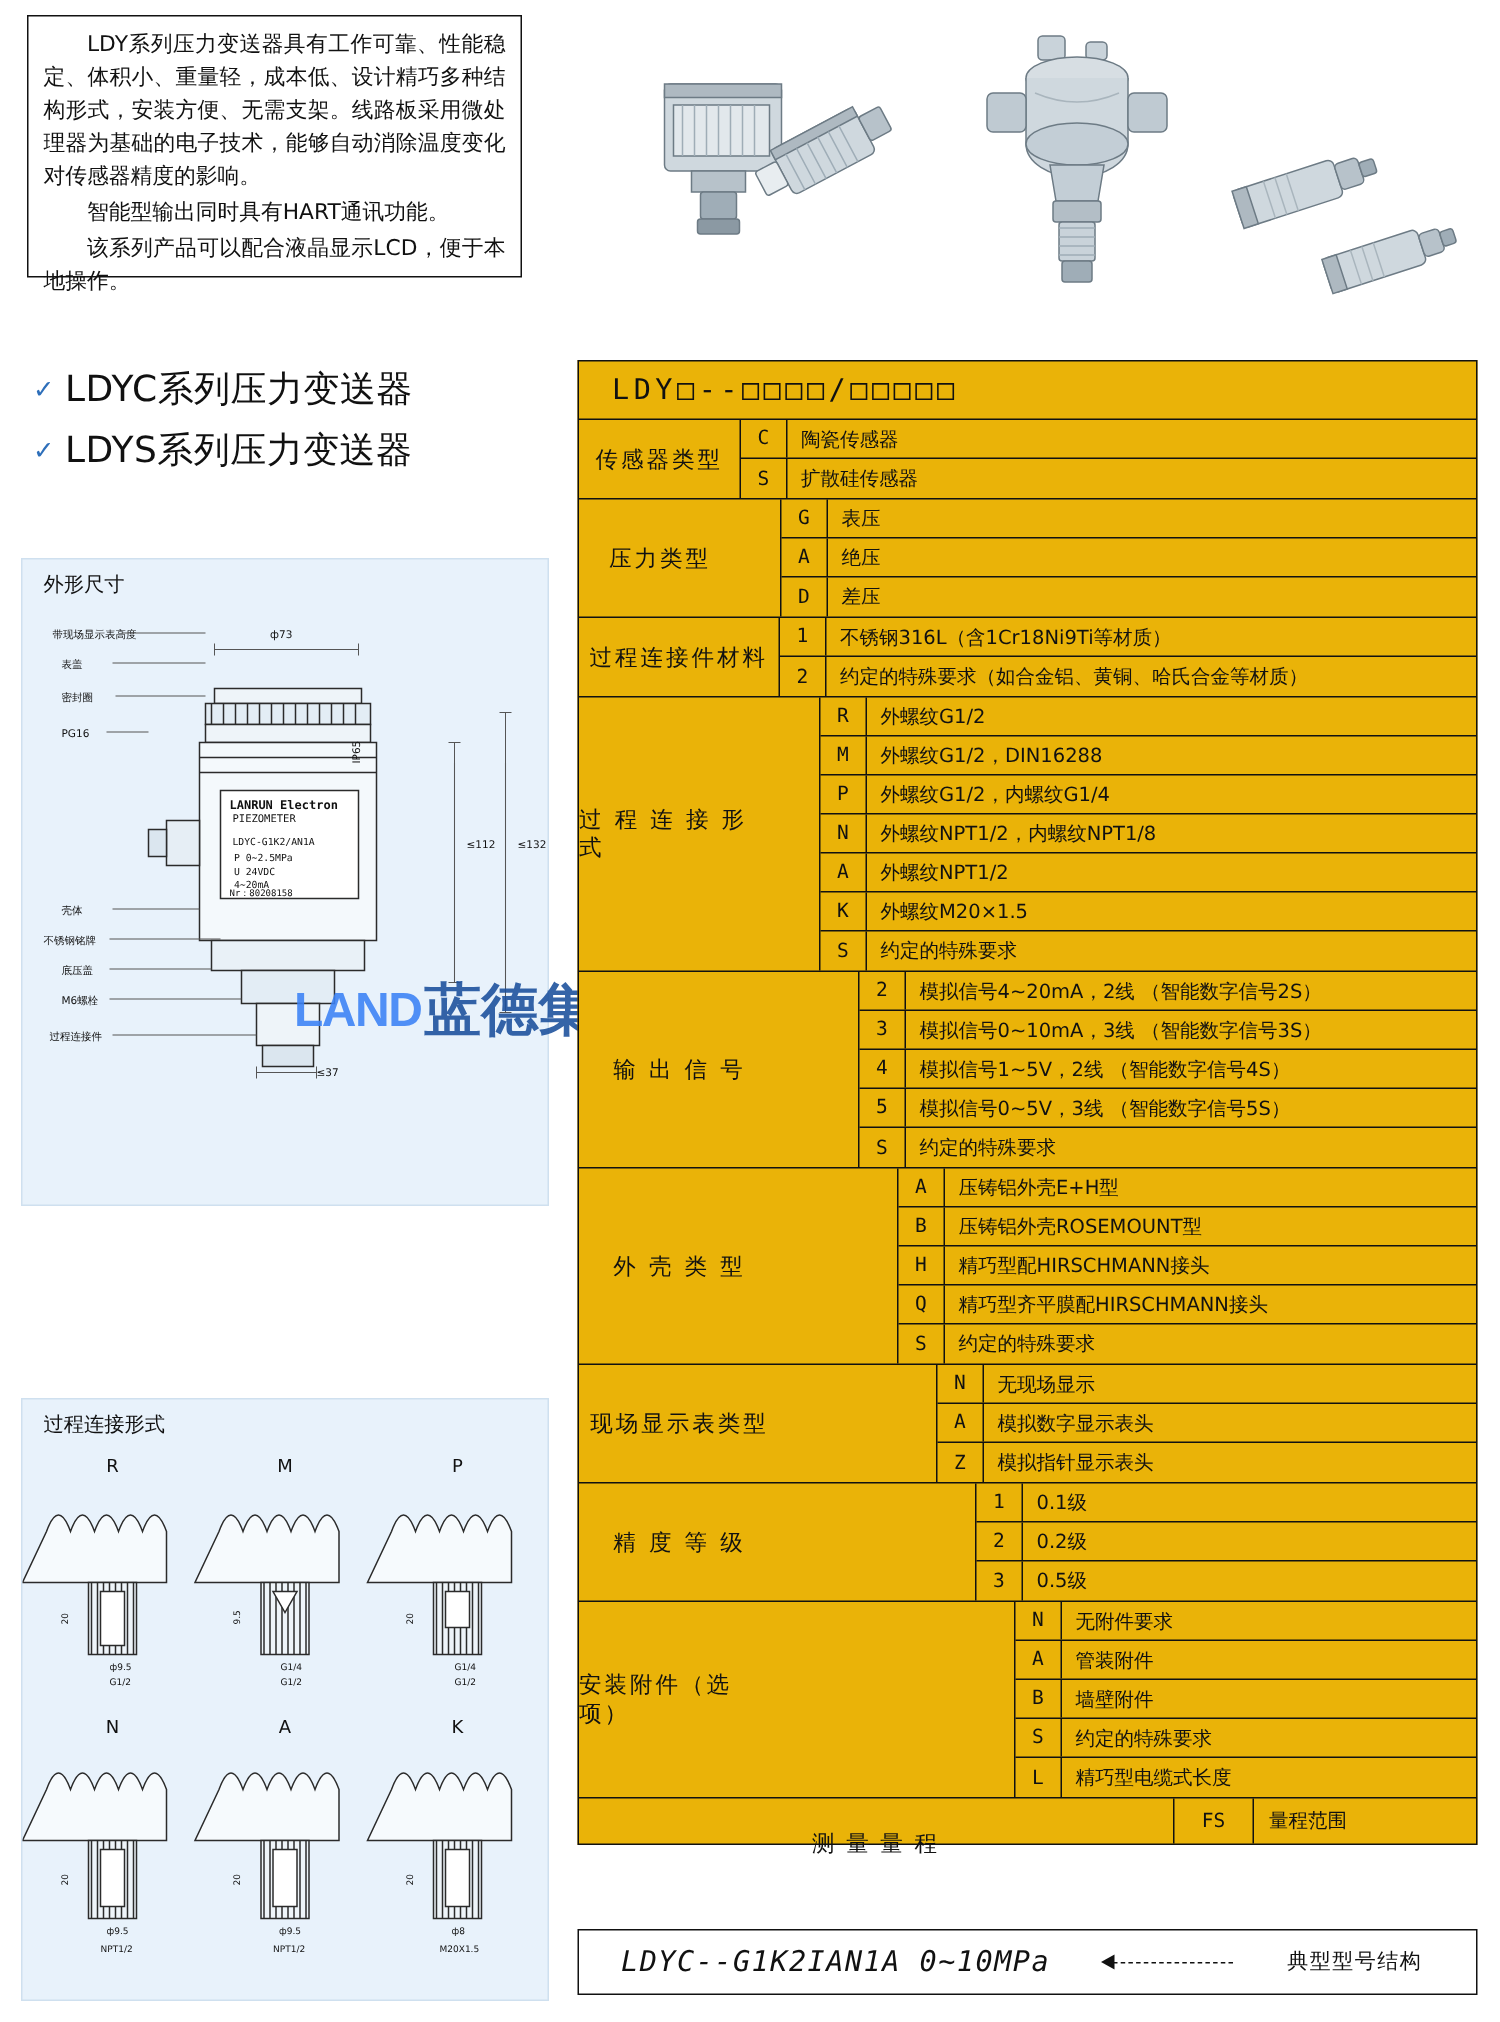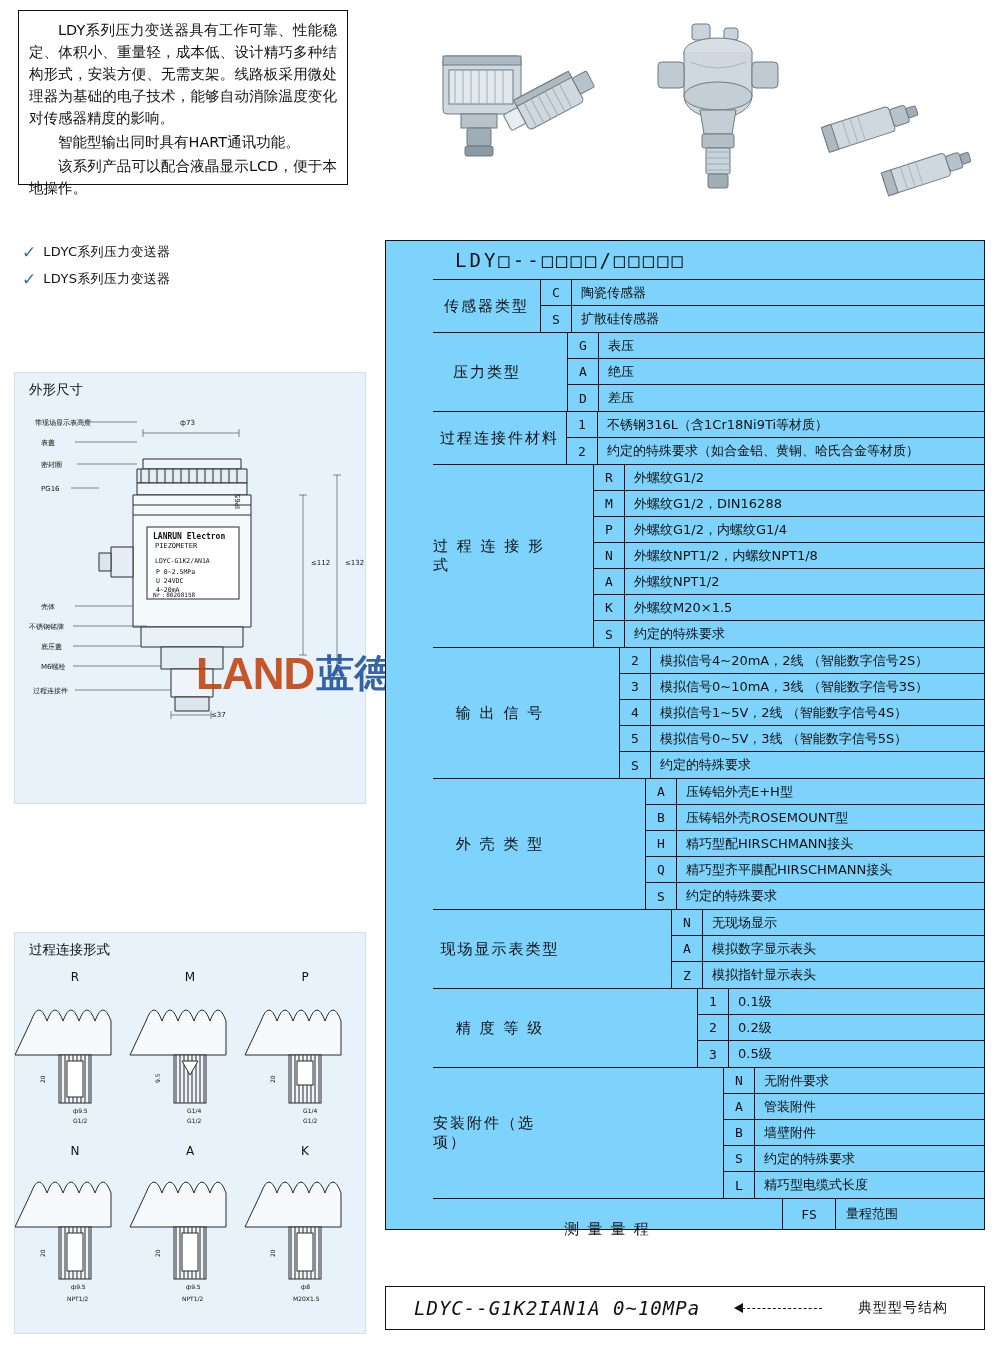--- a/index.html
+++ b/index.html
@@ -29,21 +29,21 @@
 
   
   .photos{position:absolute;left:395px;top:14px;width:590px;height:215px;}
   .ph{position:absolute;}
   .ph svg{display:block;}
 
   
   .checklist{position:absolute;left:22px;top:243px;width:330px;}
   .check-item{display:flex;align-items:center;margin-bottom:9px;}
   .check-mark{color:#2e6fba;font-size:17px;margin-right:7px;line-height:1;}
-  .check-text{font-size:13px;font-family:"DejaVu Sans",sans-serif;color:#111;letter-spacing:.3px;text-align:right;}
+  .check-text{font-size:24px;font-family:"DejaVu Sans",sans-serif;color:#111;letter-spacing:.3px;text-align:right;}
 
   
   .panel{
     position:absolute;background:#e8f2fb;border:1px solid #cfe0ef;
   }
   .panel-title{
     font-size:13.5px;font-family:"DejaVu Sans",sans-serif;color:#111;
     padding:8px 0 0 14px;
   }
   #panel-dim{left:14px;top:372px;width:350px;height:430px;}
@@ -51,40 +51,39 @@
 
   .dim-svg{position:absolute;left:0;top:24px;}
   .conn-svg{position:absolute;left:0;top:28px;}
 
   
   .watermark{
     position:absolute;left:196px;top:648px;width:640px;height:46px;
     pointer-events:none;
   }
   .wm-land{
-    font-size:44px;font-weight:bold;color:#c2410c;letter-spacing:-1px;
+    font-size:32px;font-weight:bold;color:#3b82f6;letter-spacing:-1px;
     font-family:"Liberation Sans",sans-serif;opacity:.88;
   }
   .wm-cn{
     font-size:38px;font-weight:bold;color:#1a4f9c;opacity:.88;
     font-family:"DejaVu Sans",sans-serif;margin-left:2px;
   }
   .wm-sub{
     font-size:17px;color:#9aa4ad;opacity:.8;margin-left:18px;
     font-family:"DejaVu Sans",sans-serif;
   }
   .wm-row{display:flex;align-items:center;}
   .wm-divider{width:1px;height:30px;background:#c9ccd0;margin:0 14px;}
 
   
   .code-table{
     position:absolute;left:385px;top:240px;width:600px;
-    border:1.3px solid #111;background:#7dd3fc;
+    border:1.3px solid #111;background:#eab308;
     box-sizing:border-box;
-    padding-left:47px;
   }
   .ct-head{
     height:38px;border-bottom:1.3px solid #111;display:flex;align-items:center;
     padding-left:22px;
   }
   .ct-head .model{
     font-family:"DejaVu Sans Mono","Liberation Mono",monospace;
     font-size:19px;letter-spacing:3px;color:#111;
   }
   .row{display:flex;border-bottom:1.3px solid #111;}
@@ -112,21 +111,21 @@
   .opt .desc{
     padding-left:9px;font-size:13px;
     font-family:"DejaVu Sans",sans-serif;white-space:nowrap;
   }
   
   .ind{flex:none;align-self:stretch;}
 
   .ct-range{display:flex;align-items:center;height:30px;}
   .ct-range .rlabel{
     flex:1;text-align:center;font-size:15px;letter-spacing:2px;
-    font-family:Liberation Sans, sans-serif;
+    font-family:Liberation Serif, serif;
     margin-top:30px;
   }
   .ct-range .rcode{
     width:52px;border-left:1px solid #111;border-right:1px solid #111;
     align-self:stretch;display:flex;align-items:center;justify-content:center;
     font-size:13px;font-family:"DejaVu Sans Mono",monospace;
   }
   .ct-range .rdesc{
     width:138px;padding-left:10px;font-size:13px;
     font-family:"DejaVu Sans",sans-serif;

